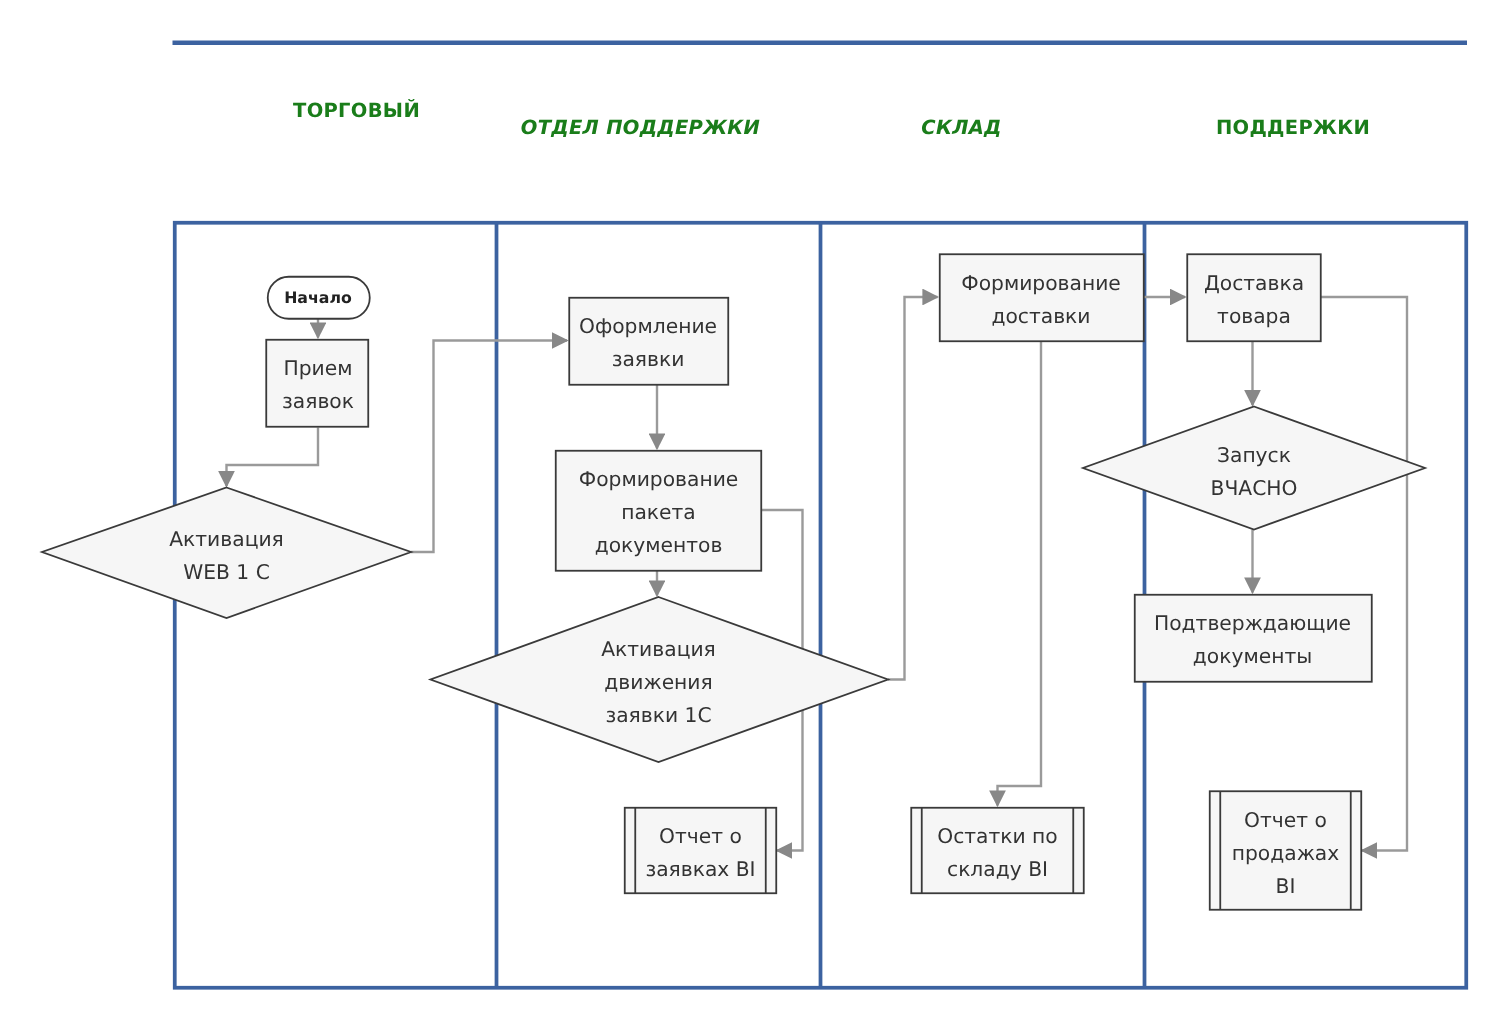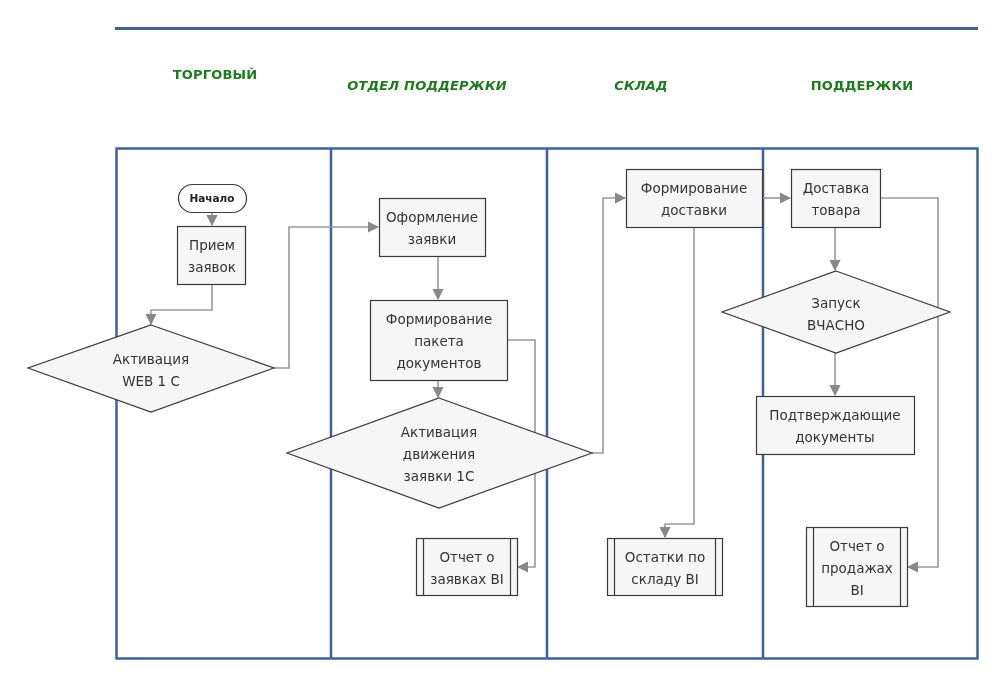--- a/index.html
+++ b/index.html
@@ -11,21 +11,21 @@
                  text-align: center; line-height: 22px; letter-spacing: 0.2px; }
   svg#diagram { position: absolute; left: 0; top: 0; }
   .node-text { font-family: "DejaVu Sans", "Liberation Sans", sans-serif; font-size: 13.5px; fill: #333333; }
   .node-text-bold { font-family: "DejaVu Sans", "Liberation Sans", sans-serif; font-size: 10.5px; font-weight: bold; fill: #222222; }
 </style>
 </head>
 <body>
 
 <div class="abs top-rule"></div>
 
-<div class="lane-header" style="left:150px; top:64px; width:130px;">
+<div class="lane-header" style="left:150px; top:64px; width:130px;text-align:right;">
   <div>ТОРГОВЫЙ</div>
 </div>
 <div class="lane-header" style="left:337px; top:75px; width:180px;font-style:italic;">
   <div>ОТДЕЛ ПОДДЕРЖКИ</div>
 </div>
 <div class="lane-header" style="left:581px; top:75px; width:120px;font-style:italic;">
   <div>СКЛАД</div>
 </div>
 <div class="lane-header" style="left:792px; top:75px; width:140px;">
   <div>ПОДДЕРЖКИ</div>

